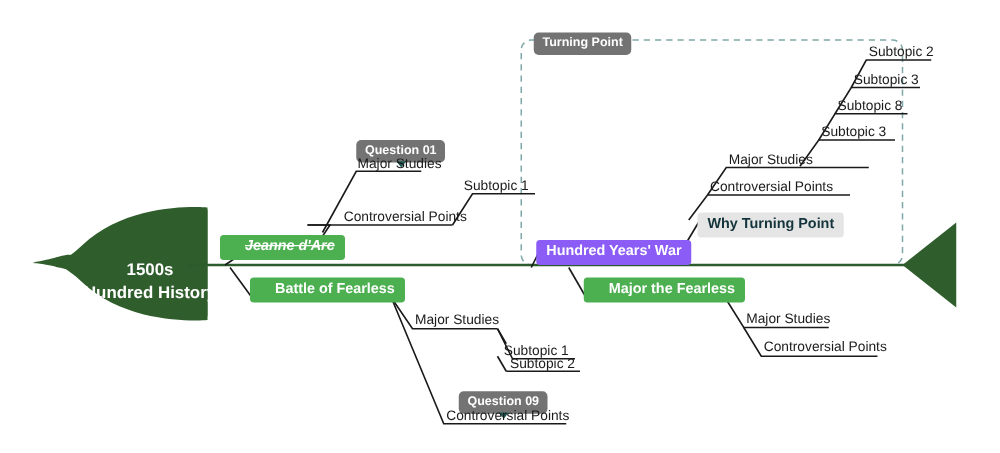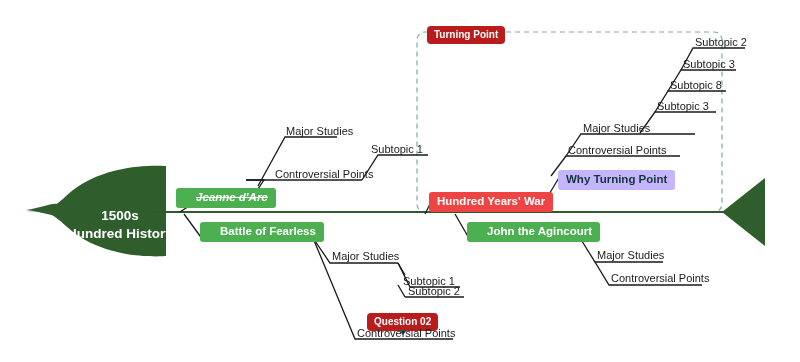--- a/index.html
+++ b/index.html
@@ -65,23 +65,23 @@
     display: inline-block;
     padding: 3px 8px 4px 8px;
     font-size: 11.5px;
     font-weight: bold;
     color: #ffffff;
     border-radius: 3px;
     white-space: nowrap;
     line-height: 1.1;
   }
   .badge-green   { background: #4caf50; padding-left: 20px; }
-  .badge-red     { background: #ef4444; }
-  .badge-cyan    { background: #c4b5fd; color: #14343c; }
-  .badge-teal    { background: #b91c1c; border-radius: 4px; font-size: 10px; padding: 3px 7px 4px 7px; }
+  .badge-red     { background: #8b5cf6; }
+  .badge-cyan    { background: #e5e5e5; color: #14343c; }
+  .badge-teal    { background: #737373; border-radius: 4px; font-size: 10px; padding: 3px 7px 4px 7px; }
   .badge-strike  { font-style: italic; text-decoration: line-through; }
   .badge-tail::after {
     content: "";
     position: absolute;
     left: 50%;
     bottom: -4px;
     margin-left: -4px;
     width: 0; height: 0;
     border-left: 4px solid transparent;
     border-right: 4px solid transparent;
@@ -143,54 +143,55 @@
 
   <div class="head-text" style="left:60px; top:192px; width:120px;margin-top:15px;">
     <div>1500s</div>
     <div>Hundred History</div>
   </div>
 
   <div class="badge badge-teal" style="left:427px; top:26px;">Turning Point</div>
 
   <div class="badge badge-green badge-strike" style="left:176px; top:188px;">Jeanne d'Arc</div>
 
+  <div class="badge badge-teal badge-tail" style="left:285px; top:112px;">Question 01</div>
 
   <div class="leaf" style="left:286px; top:125px;">Major Studies</div>
 
   <div class="leaf" style="left:275px; top:168px;">Controversial Points</div>
 
   <div class="leaf" style="left:371px; top:143px;">Subtopic 1</div>
 
   <div class="badge badge-green" style="left:200px; top:222px;">Battle of Fearless</div>
 
   <div class="leaf" style="left:332px; top:250px;">Major Studies</div>
 
   <div class="leaf" style="left:403px; top:275px;">Subtopic 1</div>
 
   <div class="leaf" style="left:408px; top:285px;">Subtopic 2</div>
 
-  <div class="badge badge-teal badge-tail" style="left:367px; top:313px;">Question 02</div>
+  <div class="badge badge-teal badge-tail" style="left:367px; top:313px;">Question 09</div>
 
   <div class="leaf" style="left:357px; top:327px;">Controversial Points</div>
 
   <div class="badge badge-red" style="left:429px; top:192px;">Hundred Years' War</div>
 
   <div class="badge badge-cyan" style="left:558px; top:170px;">Why Turning Point</div>
 
   <div class="leaf" style="left:568px; top:144px;">Controversial Points</div>
 
   <div class="leaf" style="left:583px; top:122px;">Major Studies</div>
 
   <div class="leaf" style="left:657px; top:100px;">Subtopic 3</div>
 
   <div class="leaf" style="left:670px; top:79px;">Subtopic 8</div>
 
   <div class="leaf" style="left:683px; top:58px;">Subtopic 3</div>
 
   <div class="leaf" style="left:695px; top:36px;">Subtopic 2</div>
 
-  <div class="badge badge-green" style="left:467px; top:222px;">John the Agincourt</div>
+  <div class="badge badge-green" style="left:467px; top:222px;">Major the Fearless</div>
 
   <div class="leaf" style="left:597px; top:249px;">Major Studies</div>
 
   <div class="leaf" style="left:611px; top:272px;">Controversial Points</div>
 
 </div>
 
 </body></html>

